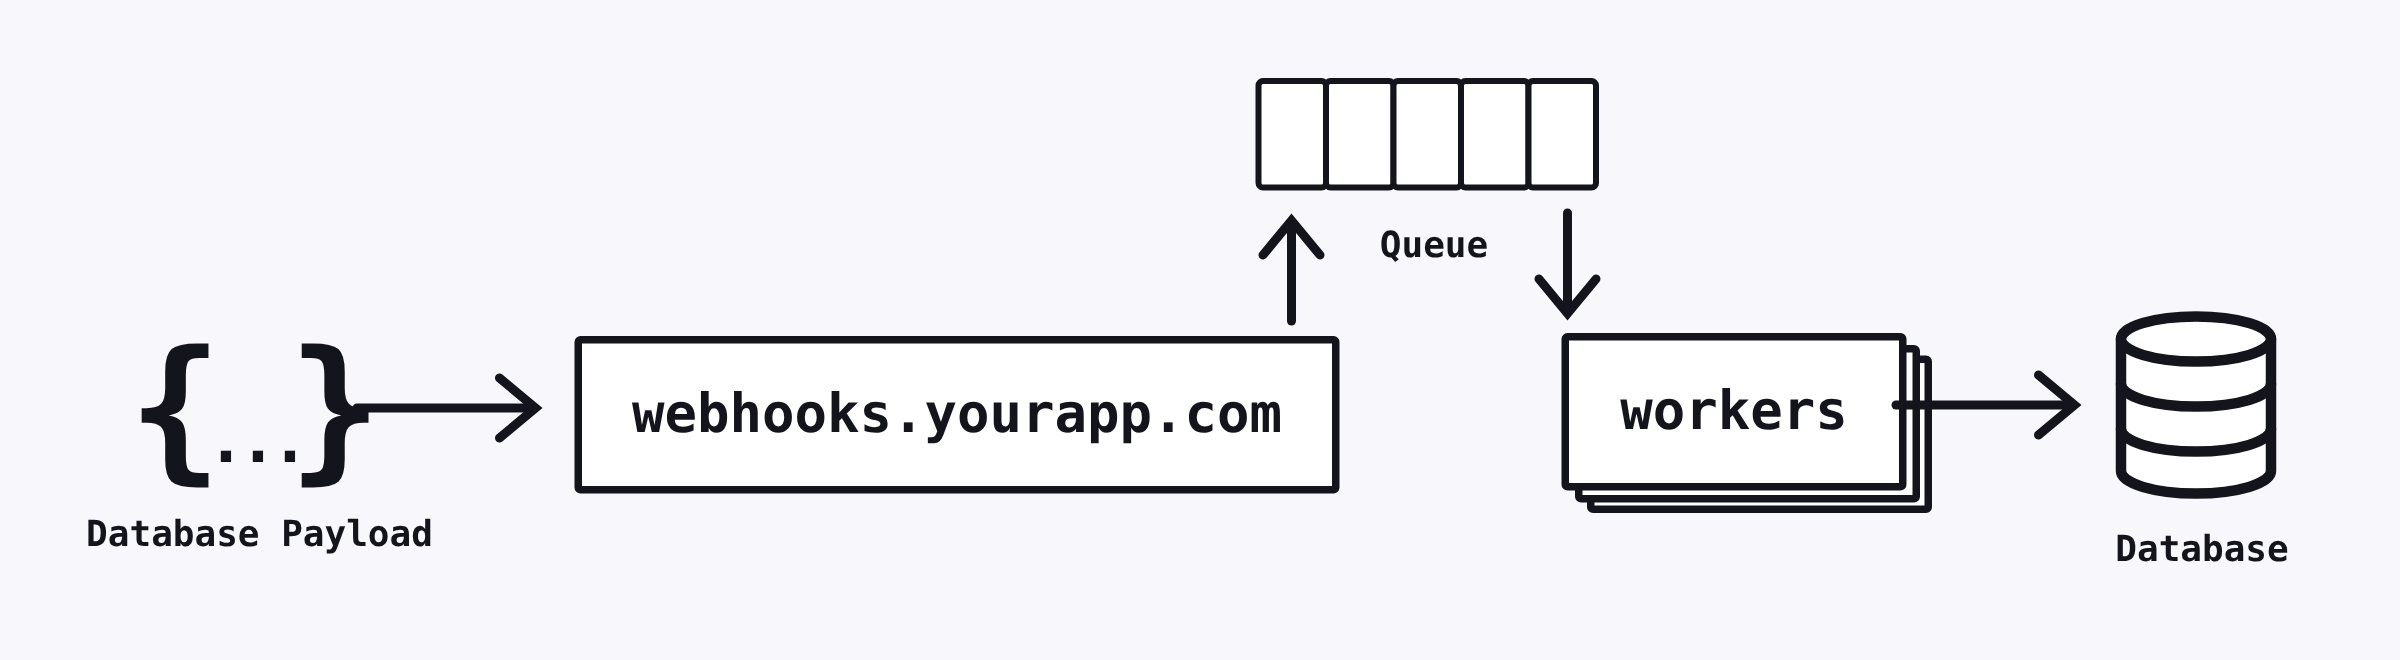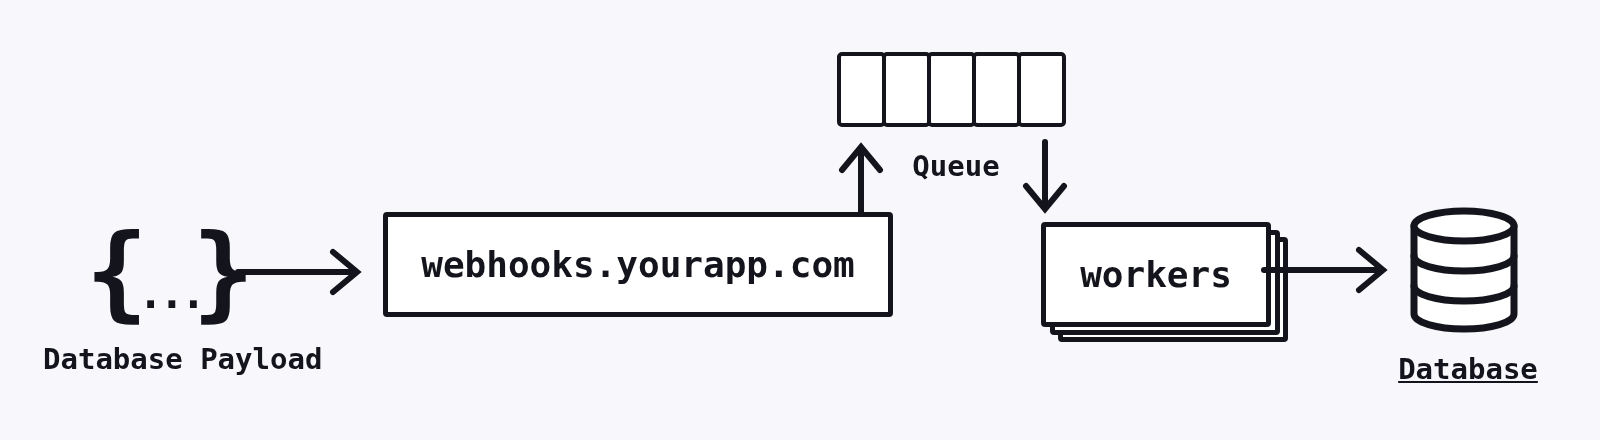--- a/index.html
+++ b/index.html
@@ -26,38 +26,38 @@
   .payload-brace {
     font-size: 104px; font-weight: bold; line-height: 1;
   }
   .payload-dots {
     font-size: 42px; font-weight: bold; line-height: 1;
     margin: 44px -10px 0 -10px; letter-spacing: -4px;
   }
 
   
   .diagram-label {
-    font-size: 29px; font-weight: bold; text-align: center;
+    font-size: 24px; font-weight: bold; text-align: center;
     white-space: nowrap; line-height: 1.2;
   }
   .payload-label   { left: 43px;   top: 342px; width: 260px; }
   .queue-label     { left: 896px;  top: 149px; width: 120px; }
-  .database-label  { left: 1398px; top: 352px; width: 140px; text-decoration: underline; }
+  .database-label  { left: 1398px; top: 352px; width: 140px; }
 
   
   .node-box {
     background: #ffffff;
     border: 5px solid #14141d;
     border-radius: 4px;
     box-sizing: border-box;
     display: flex; align-items: center; justify-content: center;
     font-weight: bold;
   }
   .server-box {
-    left: 383px; top: 212px; width: 510px; height: 105px;
+    left: 383px; top: 224px; width: 510px; height: 105px;
     font-size: 36px;
   }
 
   
   .queue-cells {
     left: 837px; top: 52px;
     display: flex;
   }
   .queue-cell {
     width: 49px; height: 75px;

